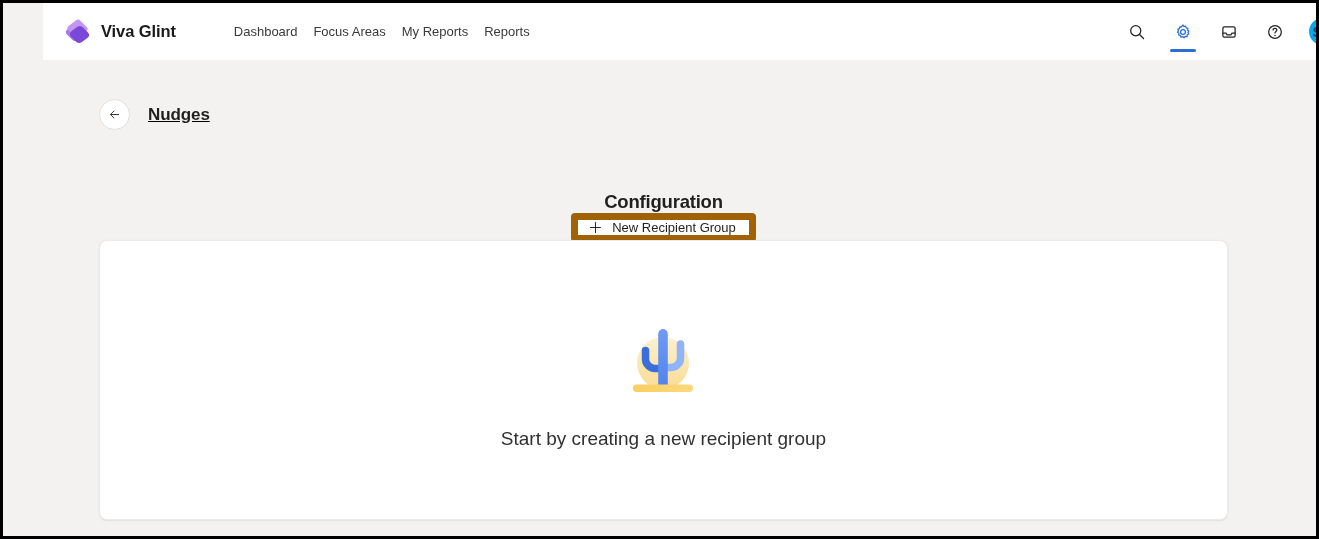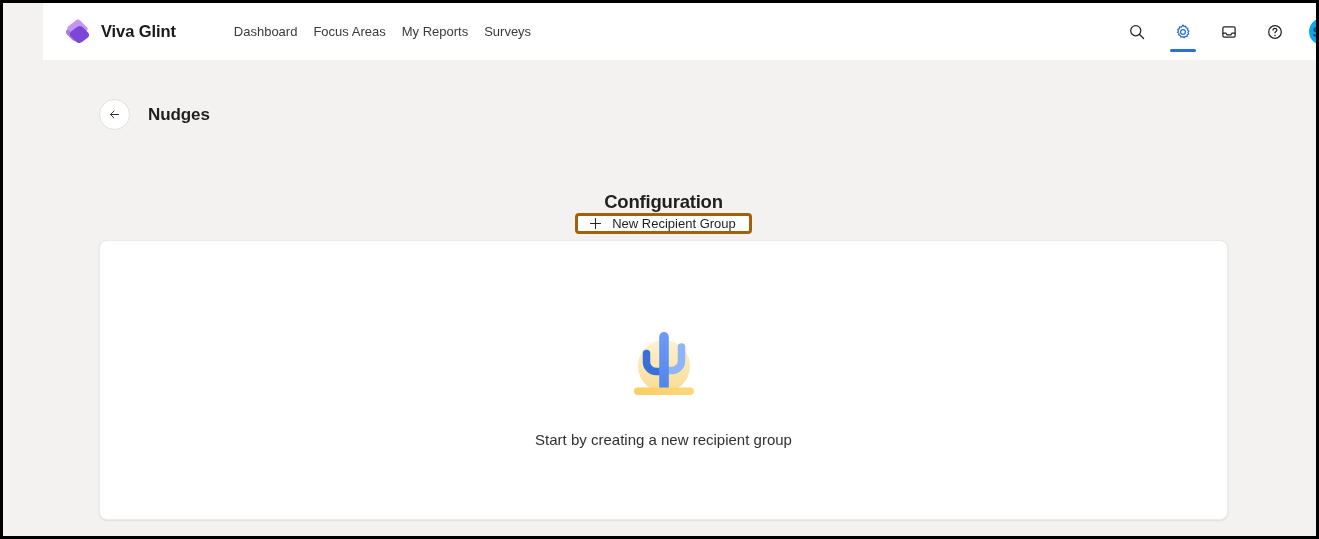--- a/index.html
+++ b/index.html
@@ -136,20 +136,21 @@
   }
 
   
   .page-head {
     position: absolute;
     left: 96px;
     top: 96px;
     display: flex;
     align-items: center;
     gap: 18px;
+    text-decoration: underline;
   }
   .backbtn {
     width: 31px;
     height: 31px;
     border-radius: 50%;
     background: #ffffff;
     border: 1px solid #e2e0de;
     display: flex;
     align-items: center;
     justify-content: center;
@@ -181,21 +182,21 @@
     color: #201f1e;
     letter-spacing: -0.2px;
   }
   .newgroup-btn {
     display: flex;
     align-items: center;
     gap: 10px;
     height: 32px;
     padding: 0 13px 0 11px;
     background: #ffffff;
-    border: 3px solid #a16207;
+    border: 7px solid #a16207;
     border-radius: 4px;
     font-size: 13px;
     color: #201f1e;
     cursor: pointer;
     font-family: "Liberation Sans", sans-serif;
     white-space: nowrap;
   }
 
   
   .card {
@@ -221,21 +222,21 @@
     margin-top: 8px;
   }
 
   .empty-illustration {
     width: 96px;
     height: 82px;
   }
 
   .empty-text {
     margin-top: 28px;
-    font-size: 15px;
+    font-size: 19px;
     color: #323130;
   }
 </style>
 </head>
 <body>
 
 <div class="screen">
 
   <div class="topbar">
 
@@ -245,21 +246,21 @@
         <span class="rh rh-top"></span>
         <span class="rh rh-bot"></span>
       </span>
       <span class="brand-name">Viva Glint</span>
     </div>
 
     <nav class="mainnav">
       <a href="#">Dashboard</a>
       <a href="#">Focus Areas</a>
       <a href="#">My Reports</a>
-      <a href="#">Surveys</a>
+      <a href="#">Reports</a>
     </nav>
 
     <div class="topbar-right">
 
       <button class="iconbtn" aria-label="Search">
         <svg width="18" height="18" viewBox="0 0 20 20" fill="none" stroke="currentColor" stroke-width="1.4">
           <circle cx="8.6" cy="8.6" r="5.6"></circle>
           <line x1="12.8" y1="12.8" x2="17.3" y2="17.3" stroke-linecap="round"></line>
         </svg>
       </button>

